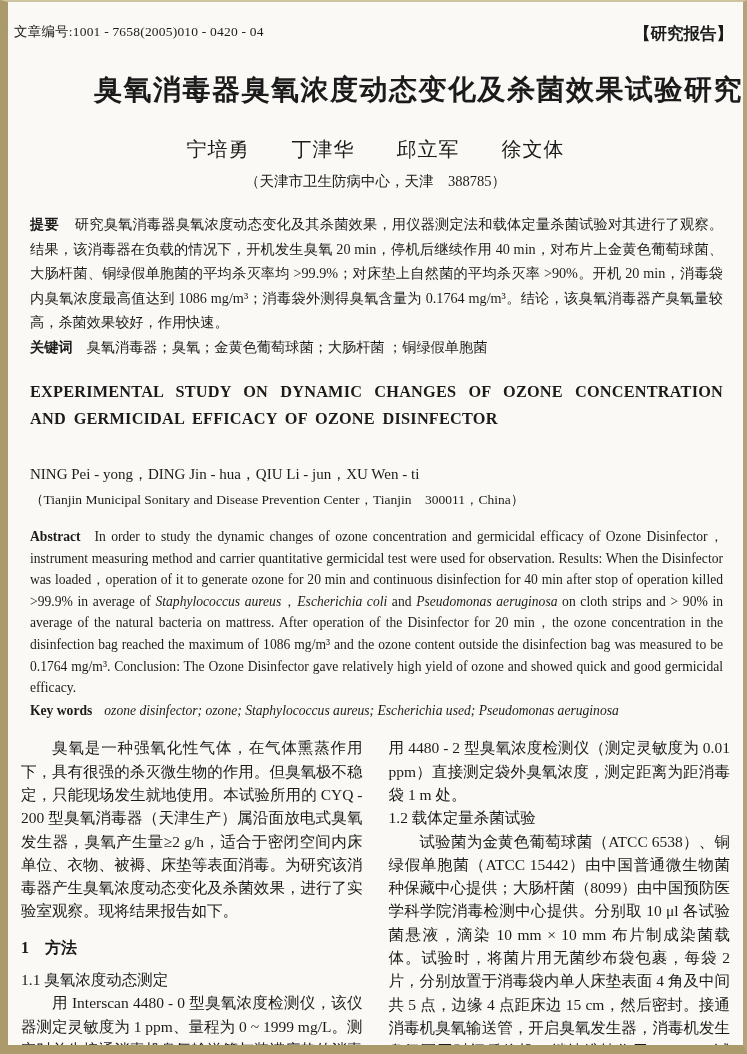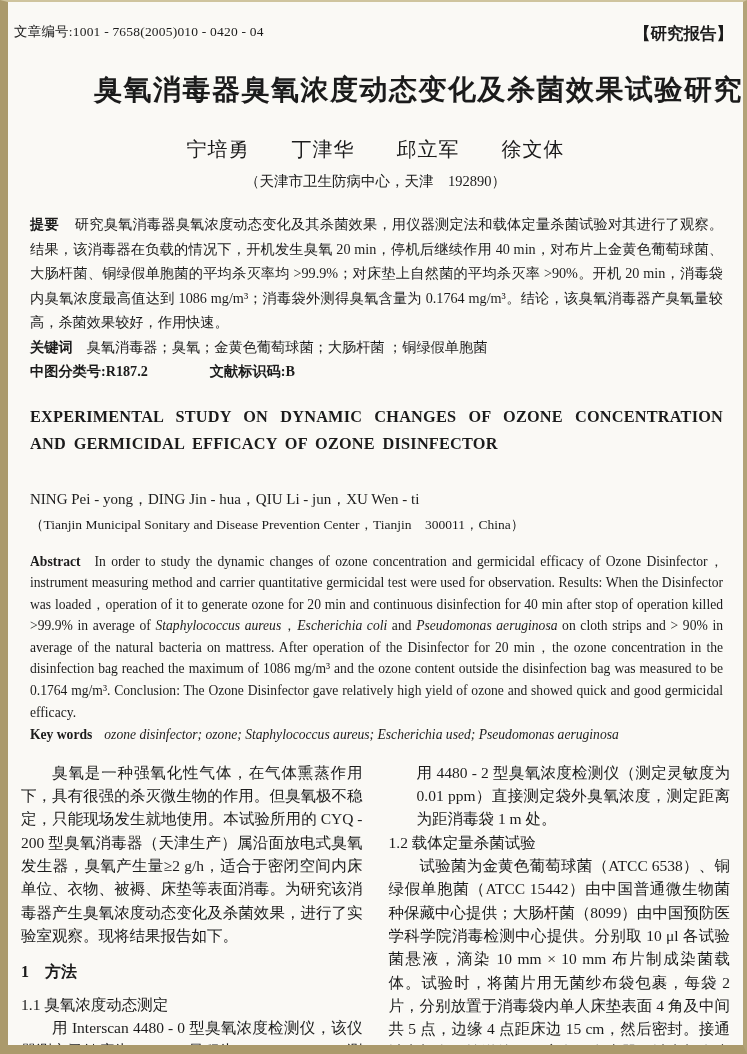--- a/index.html
+++ b/index.html
@@ -56,51 +56,48 @@
   .abstract-en .it { font-style:italic; }
   .kw-en { font-size:13.6px; line-height:21.6px; margin-top:1px; }
   .kw-en .label { font-weight:bold; margin-right:12px; }
   .kw-en .text { font-style:italic; }
   .columns {
     display:flex; gap:26px; padding:0 13px; margin-top:15px;
     font-size:15.5px; line-height:23.3px; text-align:justify;
   }
   .col { flex:1; min-width:0; }
   .blk.p  { text-indent:2em; }
-  .blk.p0 { text-indent:0;margin-left:28px; }
+  .blk.p0 { text-indent:0; }
   .blk.h1 { font-weight:bold; margin:13px 0 9px; text-indent:0; font-size:16px; }
   .blk.h2 { text-indent:0; }
 </style>
 </head>
 <body>
 
 <div class="page">
 
   <div class="header">
     <span class="article-no">文章编号:1001 - 7658(2005)010 - 0420 - 04</span>
     <span class="report-tag">【研究报告】</span>
   </div>
 
   <div class="title-cn">臭氧消毒器臭氧浓度动态变化及杀菌效果试验研究</div>
   <div class="authors-cn">宁培勇　　丁津华　　邱立军　　徐文体</div>
-  <div class="affil-cn">（天津市卫生防病中心，天津　192890）</div>
+  <div class="affil-cn">（天津市卫生防病中心，天津　388785）</div>
 
   <div class="front">
 
     <div class="abstract-cn">
       <span class="label">提要</span><span>研究臭氧消毒器臭氧浓度动态变化及其杀菌效果，用仪器测定法和载体定量杀菌试验对其进行了观察。结果，该消毒器在负载的情况下，开机发生臭氧 20 min，停机后继续作用 40 min，对布片上金黄色葡萄球菌、大肠杆菌、铜绿假单胞菌的平均杀灭率均 &gt;99.9%；对床垫上自然菌的平均杀灭率 &gt;90%。开机 20 min，消毒袋内臭氧浓度最高值达到 1086 mg/m³；消毒袋外测得臭氧含量为 0.1764 mg/m³。结论，该臭氧消毒器产臭氧量较高，杀菌效果较好，作用快速。</span>
     </div>
 
     <div class="kw-cn">
       <span class="label">关键词</span><span>臭氧消毒器；臭氧；金黄色葡萄球菌；大肠杆菌 ；铜绿假单胞菌</span>
     </div>
 
-    <div class="clc-line">
-      <span>中图分类号:R187.2</span><span class="doc-code">文献标识码:B</span>
-    </div>
 
     <div class="title-en">EXPERIMENTAL STUDY ON DYNAMIC CHANGES OF OZONE CONCENTRATION AND GERMICIDAL EFFICACY OF OZONE DISINFECTOR</div>
     <div class="authors-en">NING Pei - yong，DING Jin - hua，QIU Li - jun，XU Wen - ti</div>
     <div class="affil-en">（Tianjin Municipal Sonitary and Disease Prevention Center，Tianjin　300011，China）</div>
 
     <div class="abstract-en">
       <span class="label">Abstract</span><span><span>In order to study the dynamic changes of ozone concentration and germicidal efficacy of Ozone Disinfector，instrument measuring method and carrier quantitative germicidal test were used for observation. Results: When the Disinfector was loaded，operation of it to generate ozone for 20 min and continuous disinfection for 40 min after stop of operation killed &gt;99.9% in average of </span><span class="it">Staphylococcus aureus</span><span>，</span><span class="it">Escherichia coli</span><span> and </span><span class="it">Pseudomonas aeruginosa</span><span> on cloth strips and &gt; 90% in average of the natural bacteria on mattress. After operation of the Disinfector for 20 min，the ozone concentration in the disinfection bag reached the maximum of 1086 mg/m³ and the ozone content outside the disinfection bag was measured to be 0.1764 mg/m³. Conclusion: The Ozone Disinfector gave relatively high yield of ozone and showed quick and good germicidal efficacy.</span></span>
     </div>
 
     <div class="kw-en">

